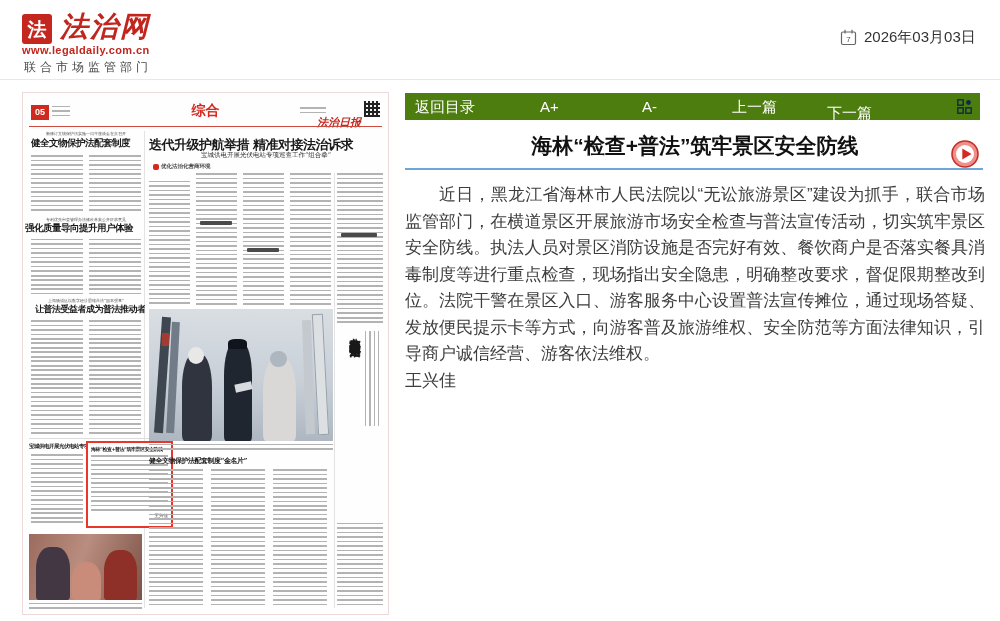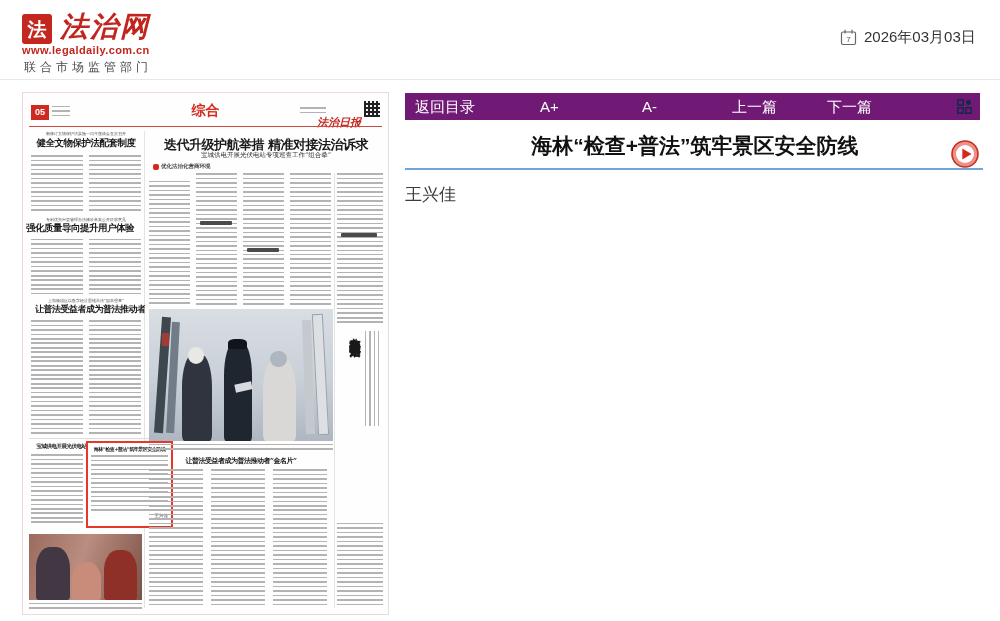--- a/index.html
+++ b/index.html
@@ -19,40 +19,40 @@
   .logo-url  { position:absolute; left:0; top:34px; font-size:11px; font-weight:bold;
     color:#c0261d; letter-spacing:0.4px; }
   .logo-tag  { position:absolute; left:2px; top:49px; font-size:12px; color:#4a4a4a;
     letter-spacing:4px; font-family:"DejaVu Serif", serif; }
   .hdr-date { position:absolute; left:840px; top:28px; display:flex; align-items:center;
     gap:7px; font-size:15px; color:#333; }
   .hdr-divider { position:absolute; left:0; top:79px; width:1000px; height:1px; background:#e8e8e8; }
 
   
   .toolbar { position:absolute; left:405px; top:93px; width:575px; height:27px;
-    background:#701a75; color:#fff; font-size:15px; }
+    background:#4d7c0f; color:#fff; font-size:15px; }
   .toolbar span { position:absolute; top:0; line-height:27px; cursor:pointer; }
 
   
   .art-title { position:absolute; left:405px; top:132px; width:580px; text-align:center;
     font-size:21px; font-weight:bold; color:#111; }
   .art-underline { position:absolute; left:405px; top:168px; width:578px; height:0;
     border-top:2px solid #6fa5d8; }
   .art-body { position:absolute; left:405px; top:182px; width:580px; font-size:17px;
     line-height:26.5px; color:#3d3d3d; text-align:justify; }
   .art-body .p1 { text-indent:2em; }
   .play-btn { position:absolute; left:950px; top:139px; width:30px; height:30px; cursor:pointer; }
 
   
   .np { position:absolute; left:22px; top:92px; width:367px; height:523px;
     background:#fefefe; border:1px solid #ecd9d9; overflow:hidden;
     font-family:"DejaVu Serif", serif; }
   .tsim  { background:repeating-linear-gradient(to bottom,#b3b3b3 0 1.5px,transparent 1.5px 4.5px); }
   .tsimv { background:repeating-linear-gradient(to right, #b3b3b3 0 1.5px,transparent 1.5px 4.5px); }
-  .np-headline { font-weight:bold; color:#1a1a1a; text-align:center; white-space:nowrap;
+  .np-headline { font-weight:bold; color:#1a1a1a; text-align:left; white-space:nowrap;
     overflow:hidden; letter-spacing:-0.5px; }
   .kicker { font-size:4px; color:#555; text-align:center; white-space:nowrap; overflow:hidden; }
   .rule-v { background:#e3e3e3; width:1px; }
   .rule-h { background:#ddd; height:1px; }
   .mh { position:absolute; height:4px; background:#4a4a4a; border-radius:1px; }
   .qr { background-image:
         repeating-linear-gradient(0deg,#222 0 2px,transparent 2px 4px),
         repeating-linear-gradient(90deg,#222 0 2px,#f4f4f4 2px 4px); }
   .redbox { position:absolute; left:63px; top:348px; width:87px; height:87px;
     border:2px solid #e8362a; background:#fff; padding:3px; cursor:pointer; }
@@ -80,40 +80,41 @@
     <span>2026年03月03日</span>
   </div>
 
   <div class="hdr-divider"></div>
 
   <div class="toolbar">
     <span style="left:10px;">返回目录</span>
     <span style="left:135px;">A+</span>
     <span style="left:237px;">A-</span>
     <span style="left:327px;">上一篇</span>
-    <span style="left:422px;">下一篇</span>
+    <span style="left:422px;margin-top:6px;">下一篇</span>
     <svg class="abs" style="left:552px;top:6px;cursor:pointer;" width="15" height="15" viewBox="0 0 15 15">
       <rect x="0.8" y="0.8" width="5.4" height="5.4" fill="none" stroke="#0b2b47" stroke-width="1.4"></rect>
       <rect x="0.8" y="8.8" width="5.4" height="5.4" fill="none" stroke="#0b2b47" stroke-width="1.4"></rect>
       <rect x="8.8" y="8.8" width="5.4" height="5.4" fill="none" stroke="#0b2b47" stroke-width="1.4"></rect>
       <circle cx="11.5" cy="3.5" r="2.4" fill="#0b2b47"></circle>
     </svg>
   </div>
 
   <div class="art-title">海林“检查+普法”筑牢景区安全防线</div>
 
   <svg class="play-btn" viewBox="0 0 30 30">
     <circle cx="15" cy="15" r="13" fill="#ee9088" stroke="#c62f27" stroke-width="1.6"></circle>
     <circle cx="15" cy="15" r="9" fill="#ffffff"></circle>
     <path d="M12.3,9.6 L21.6,15 L12.3,20.4 Z" fill="#d5281e"></path>
   </svg>
 
   <div class="art-underline"></div>
 
   <div class="art-body">
+    <div class="p1">近日，黑龙江省海林市人民法院以“无讼旅游景区”建设为抓手，联合市场监管部门，在横道景区开展旅游市场安全检查与普法宣传活动，切实筑牢景区安全防线。执法人员对景区消防设施是否完好有效、餐饮商户是否落实餐具消毒制度等进行重点检查，现场指出安全隐患，明确整改要求，督促限期整改到位。法院干警在景区入口、游客服务中心设置普法宣传摊位，通过现场答疑、发放便民提示卡等方式，向游客普及旅游维权、安全防范等方面法律知识，引导商户诚信经营、游客依法维权。</div>
     <div>王兴佳</div>
   </div>
 
   <div class="np">
 
     <div class="abs" style="left:8px;top:12px;width:18px;height:15px;background:#cf2a20;color:#fff;font-size:9px;font-weight:bold;line-height:15px;text-align:center;font-family:'Liberation Sans',sans-serif;">05</div>
     <div class="abs tsim" style="left:29px;top:13px;width:18px;height:12px;"></div>
     <div class="abs" style="left:0;top:9px;width:100%;text-align:center;font-size:14px;font-weight:bold;color:#d5281e;">综合</div>
     <div class="abs tsim" style="right:62px;top:14px;width:26px;height:9px;"></div>
     <div class="abs" style="right:27px;top:10px;font-size:11px;font-weight:bold;font-style:italic;color:#c4271f;margin-top:12px;">法治日报</div>
@@ -179,21 +180,21 @@
       <div class="abs" style="right:11%;top:8%;width:5%;height:86%;background:#c3c9cf;transform:rotate(-2deg);"></div>
       <div class="abs" style="left:18%;bottom:0;width:16%;height:66%;background:#2f343e;border-radius:38% 38% 8% 8%;"></div>
       <div class="abs" style="left:21%;bottom:58%;width:9%;height:13%;background:#e8e8e6;border-radius:50%;"></div>
       <div class="abs" style="left:41%;bottom:0;width:15%;height:74%;background:#1f2630;border-radius:34% 34% 6% 6%;"></div>
       <div class="abs" style="left:43%;bottom:70%;width:10%;height:7%;background:#10151d;border-radius:40% 40% 10% 10%;"></div>
       <div class="abs" style="left:47%;bottom:38%;width:9%;height:6%;background:#d7dadf;transform:rotate(-12deg);"></div>
       <div class="abs" style="left:62%;bottom:0;width:18%;height:64%;background:#d9d8d6;border-radius:40% 40% 8% 8%;"></div>
       <div class="abs" style="left:66%;bottom:56%;width:9%;height:12%;background:#aeb6bf;border-radius:50%;"></div>
     </div>
     <div class="abs tsim" style="left:126px;top:351px;width:184px;height:8px;"></div>
-    <div class="abs np-headline" style="left:126px;top:363px;width:184px;font-size:7px;">让普法受益者成为普法推动者“金名片”</div>
+    <div class="abs np-headline" style="left:126px;top:363px;width:184px;font-size:7px;">健全文物保护法配套制度“金名片”</div>
     <div class="abs tsim" style="left:126px;top:376px;width:54px;height:136px;"></div>
     <div class="abs tsim" style="left:188px;top:376px;width:54px;height:136px;"></div>
     <div class="abs tsim" style="left:250px;top:376px;width:54px;height:136px;"></div>
 
     <div class="abs" style="left:314px;top:236px;width:24px;height:190px;writing-mode:vertical-rl;font-weight:bold;font-size:11px;color:#1a1a1a;letter-spacing:0.5px;">北京交警将持续开展非机动车违法整治</div>
     <div class="abs tsimv" style="left:342px;top:238px;width:14px;height:95px;"></div>
     <div class="abs tsim" style="left:314px;top:430px;width:46px;height:84px;"></div>
   </div>
 
 </div>

